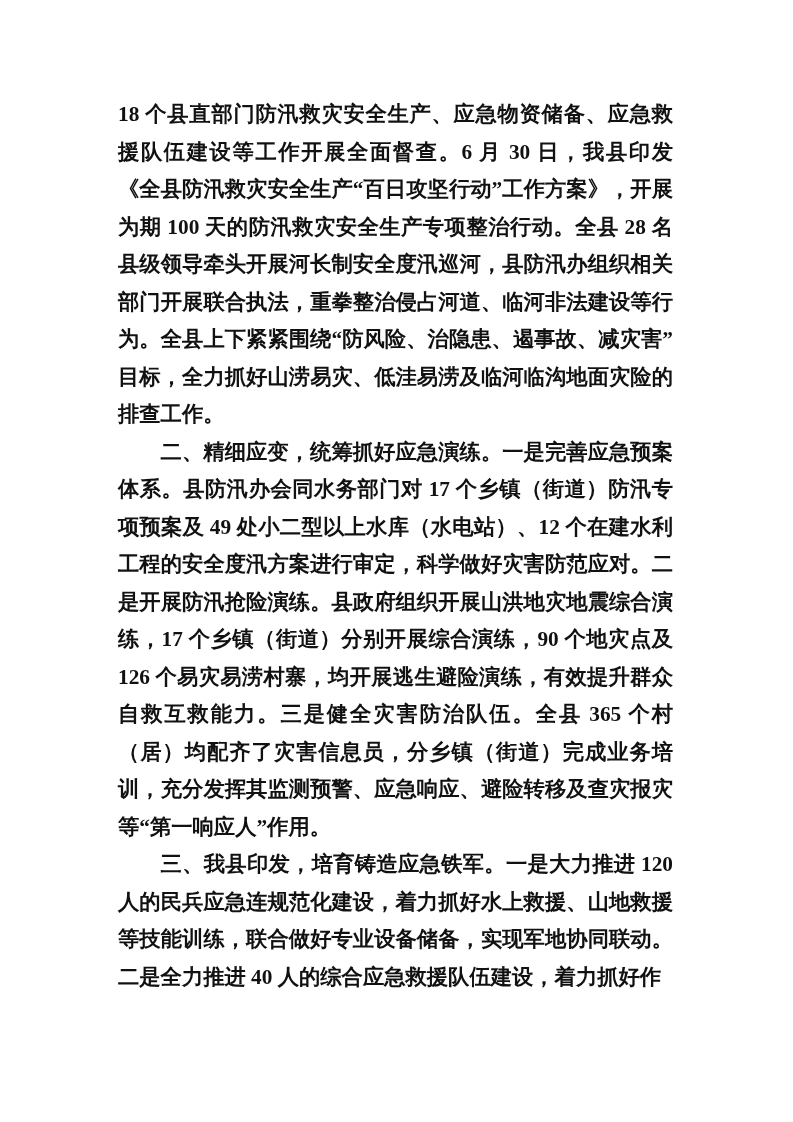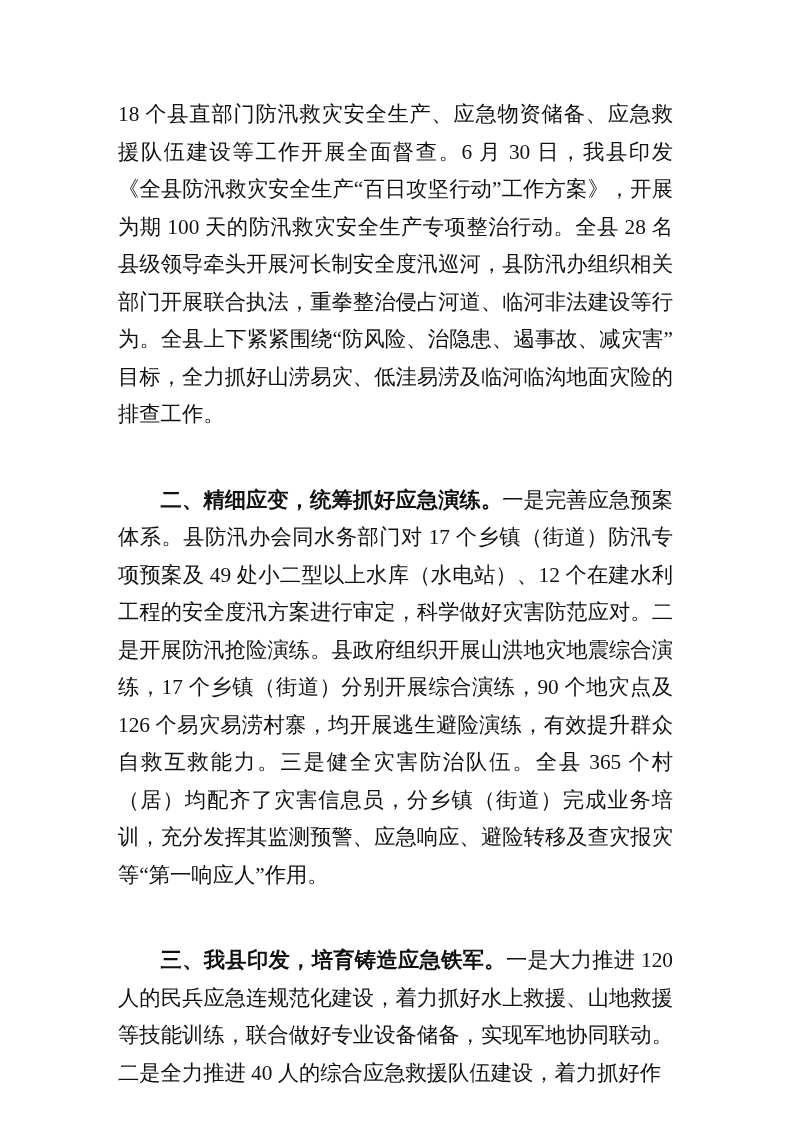--- a/index.html
+++ b/index.html
@@ -23,24 +23,23 @@
     color: #111111;
     text-align: justify;
     letter-spacing: 0;
   }
   p.para {
     margin: 0;
     padding: 0;
   }
   p.para.indent {
     text-indent: 2em;
-    margin-top: 48px;
   }
   .run {
-    font-weight: 400;
+    font-weight: 700;
   }
   .run-bold {
     font-weight: 700;
     font-family: "Liberation Sans", "DejaVu Sans", sans-serif;
   }
 </style>
 </head>
 <body>
 
 <div class="page" style="background: rgb(255, 255, 255);">

